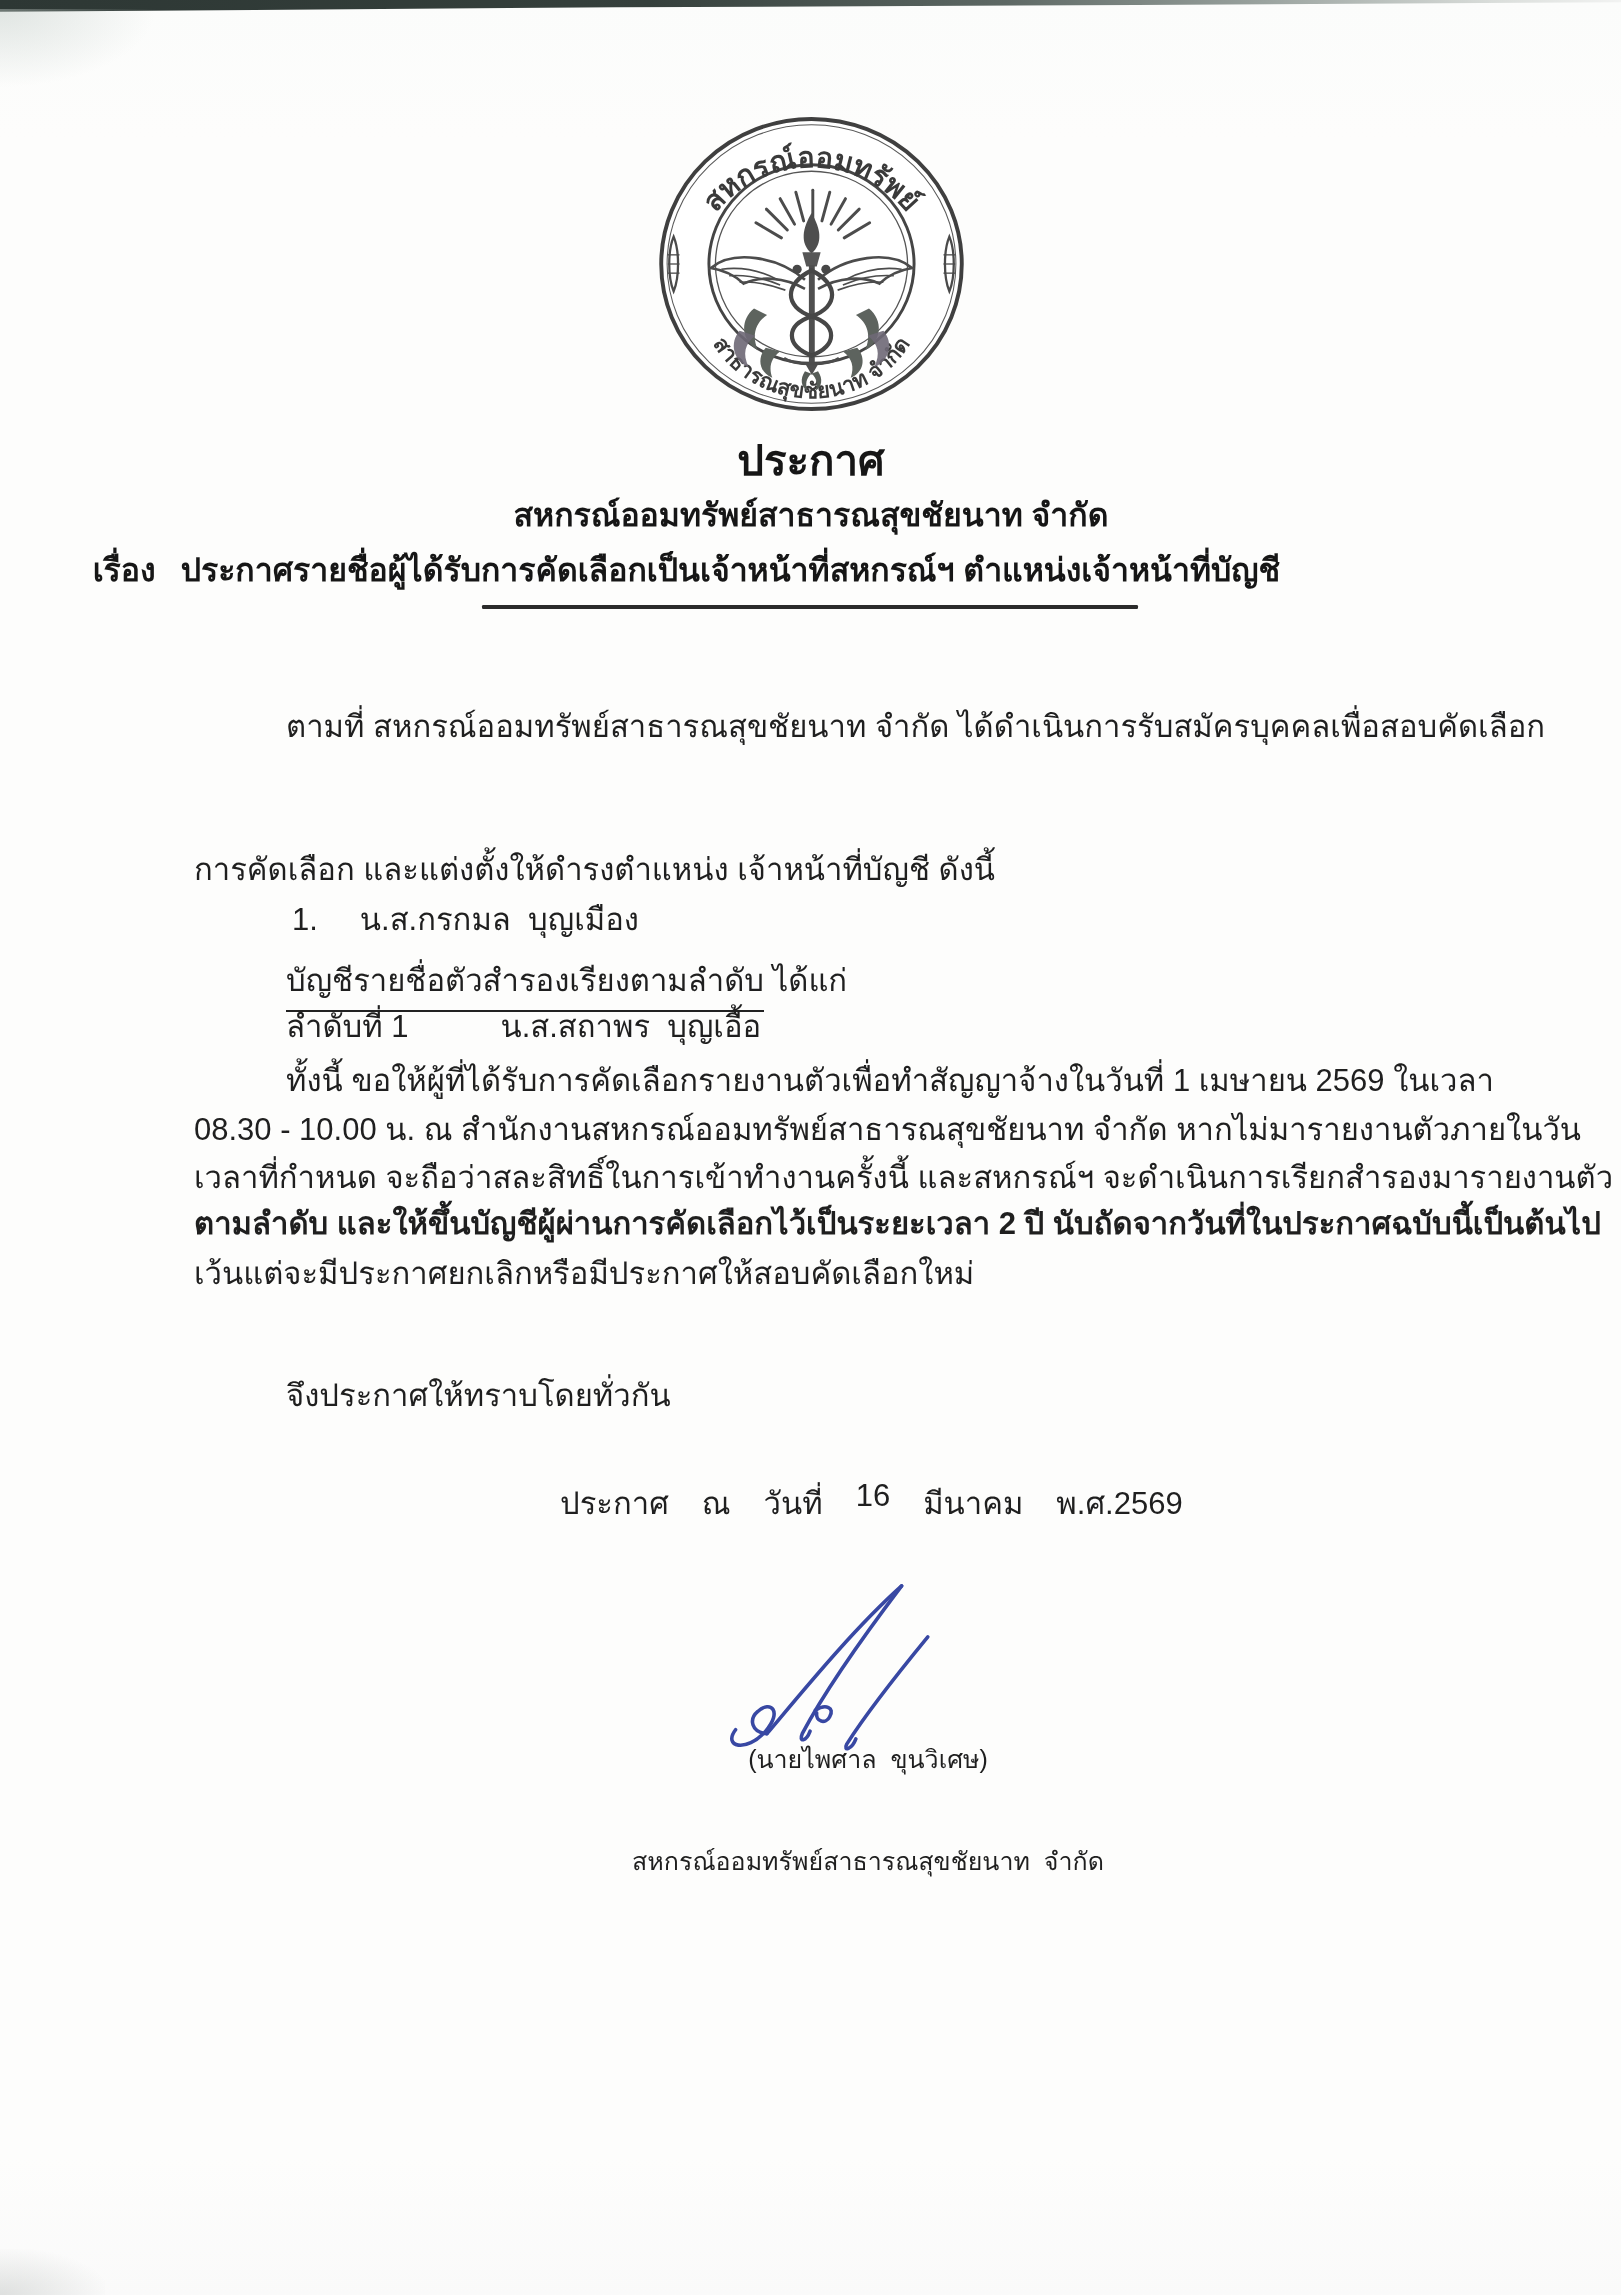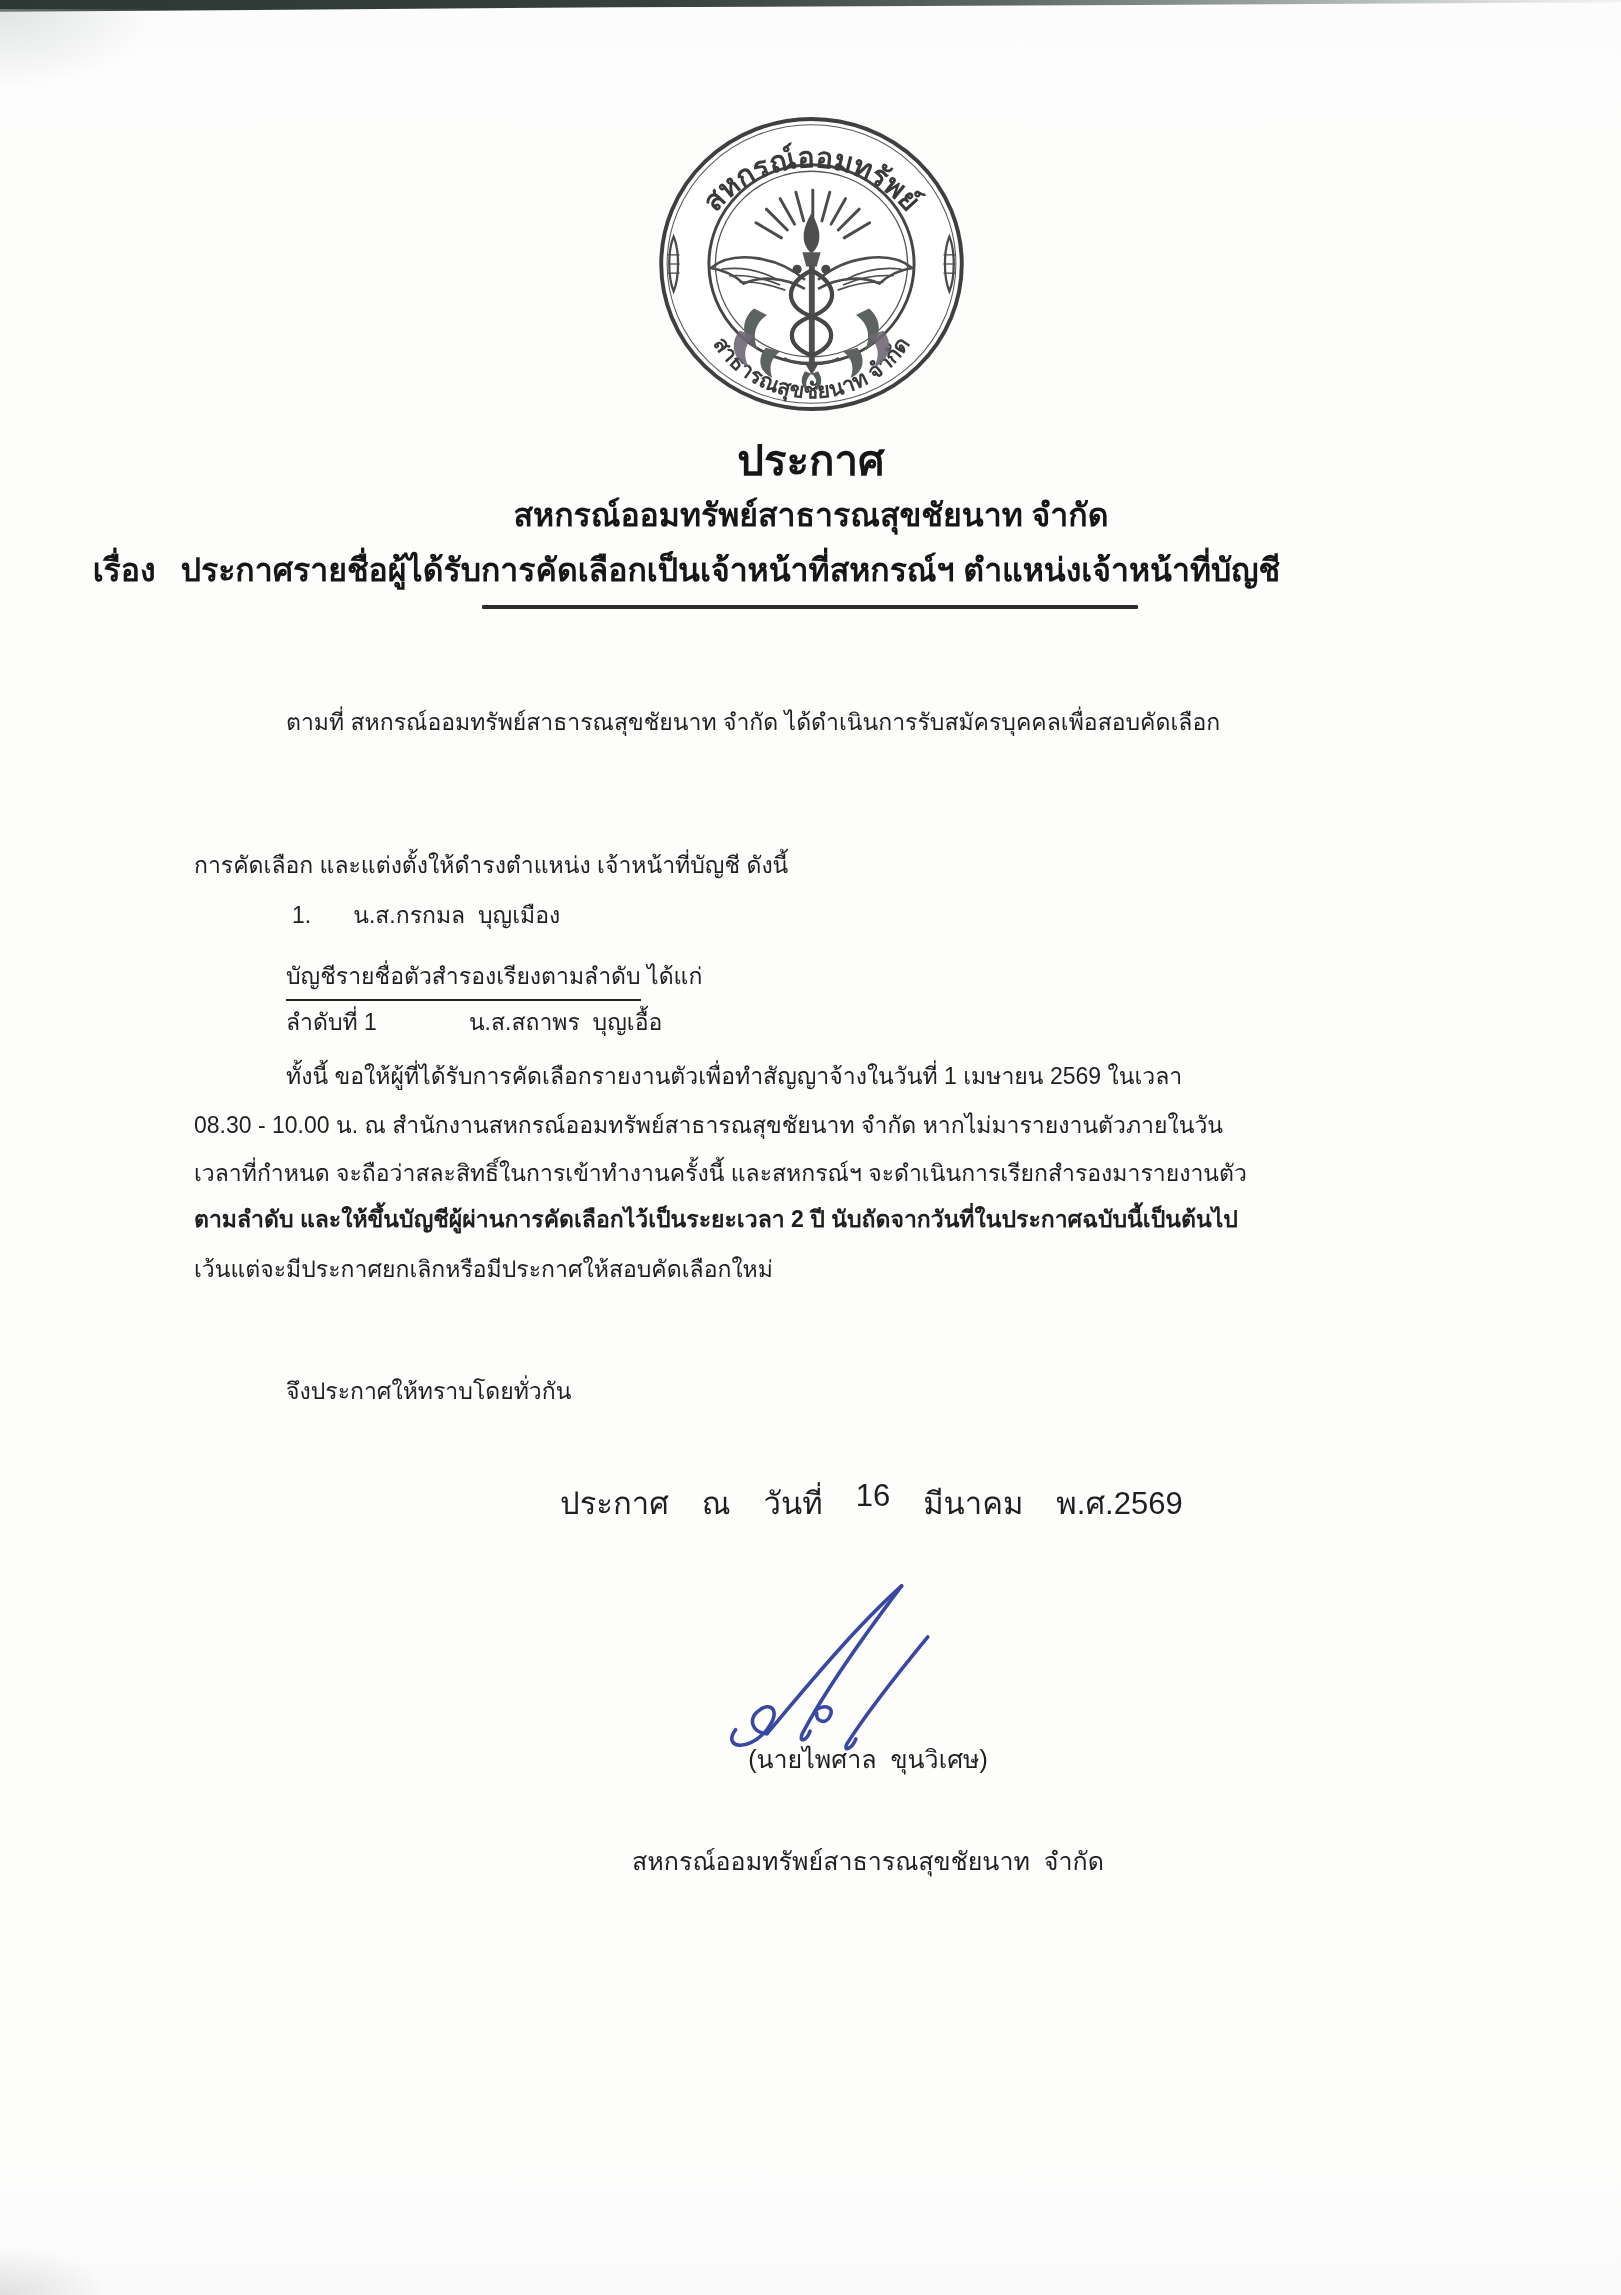--- a/index.html
+++ b/index.html
@@ -20,21 +20,21 @@
   }
   .corner-wash{
     position:absolute;top:9.2px;left:0;width:157px;height:79px;
     background:radial-gradient(ellipse at 0 0,rgba(190,200,195,.45),rgba(255,255,255,0) 70%);
   }
   .bottom-smudge{
     position:absolute;left:0;bottom:0;width:105px;height:46px;
     background:radial-gradient(ellipse at 0 100%,rgba(170,175,172,.35),rgba(255,255,255,0) 75%);
   }
   .abs{position:absolute;}
-  .line{white-space:pre;font-size:23px;line-height:1.32;color:#1f1f1f;}
+  .line{white-space:pre;font-size:31px;line-height:1.32;color:#1f1f1f;}
   .center-text{text-align:center;}
   .heading-title{font-size:42px;font-weight:700;color:#161616;}
   .heading-org{font-size:32px;font-weight:700;color:#161616;}
   .heading-subject{font-size:32px;font-weight:700;color:#161616;white-space:pre;}
   .subject-gap{display:inline-block;width:25px;}
   .subject-rule{
     position:absolute;left:482px;top:605px;width:656px;height:3.9px;
     background:#2b2b2b;border-radius:1.3px;
   }
   .reserve-underline{

